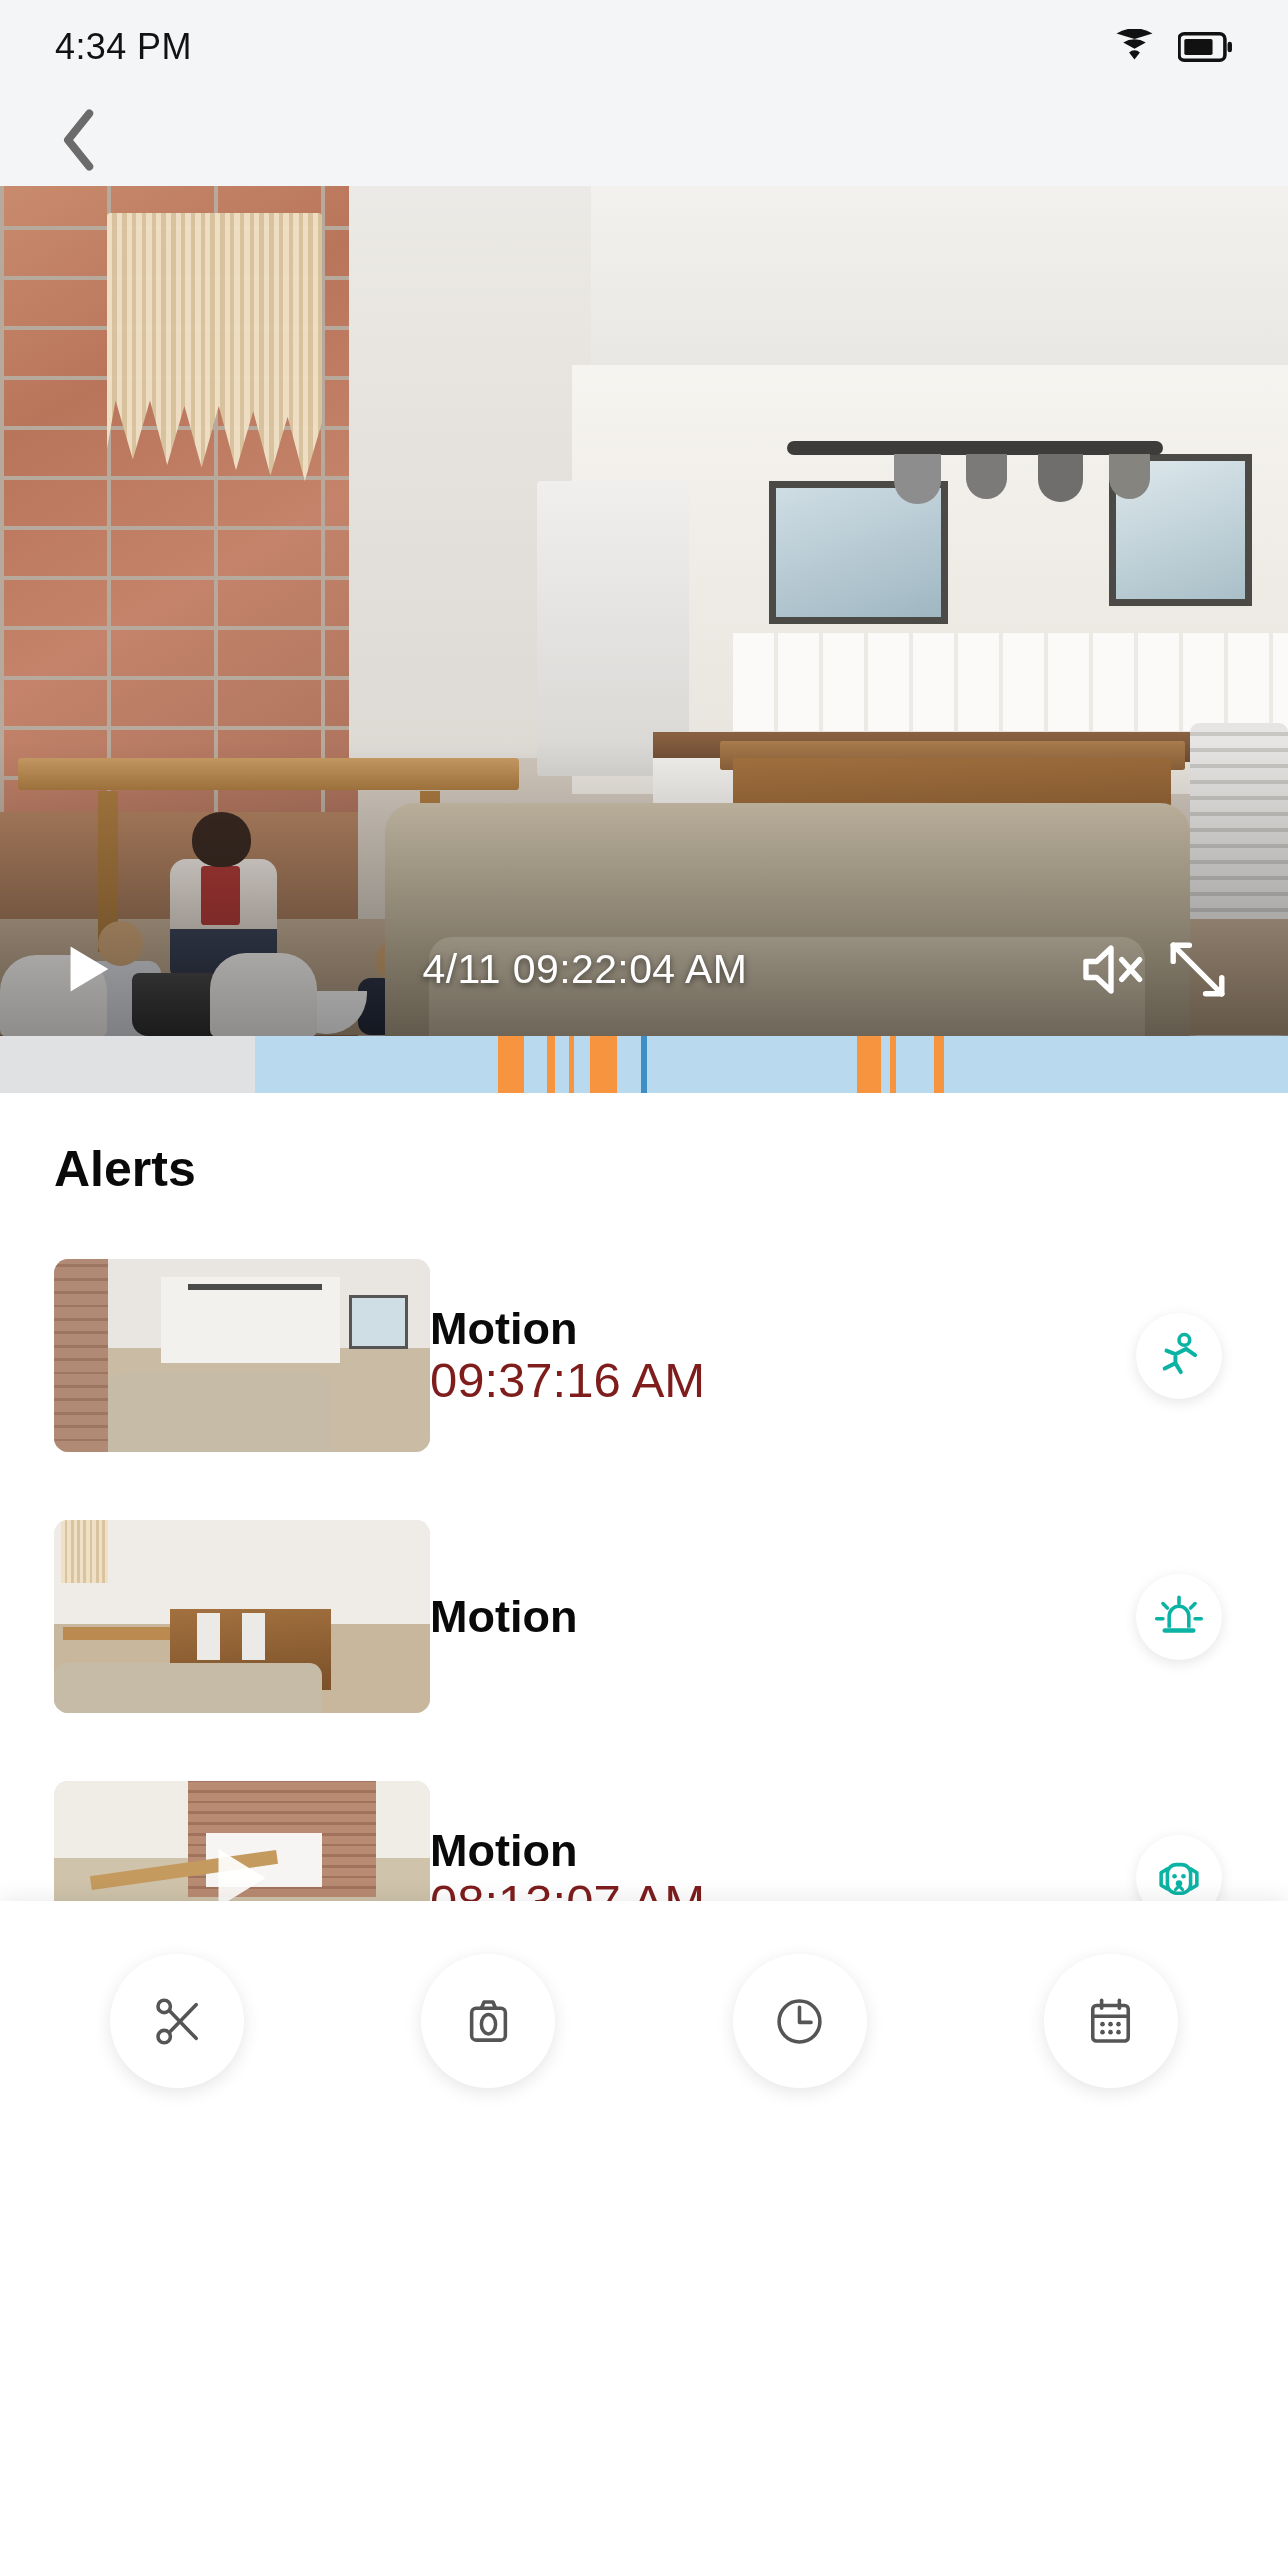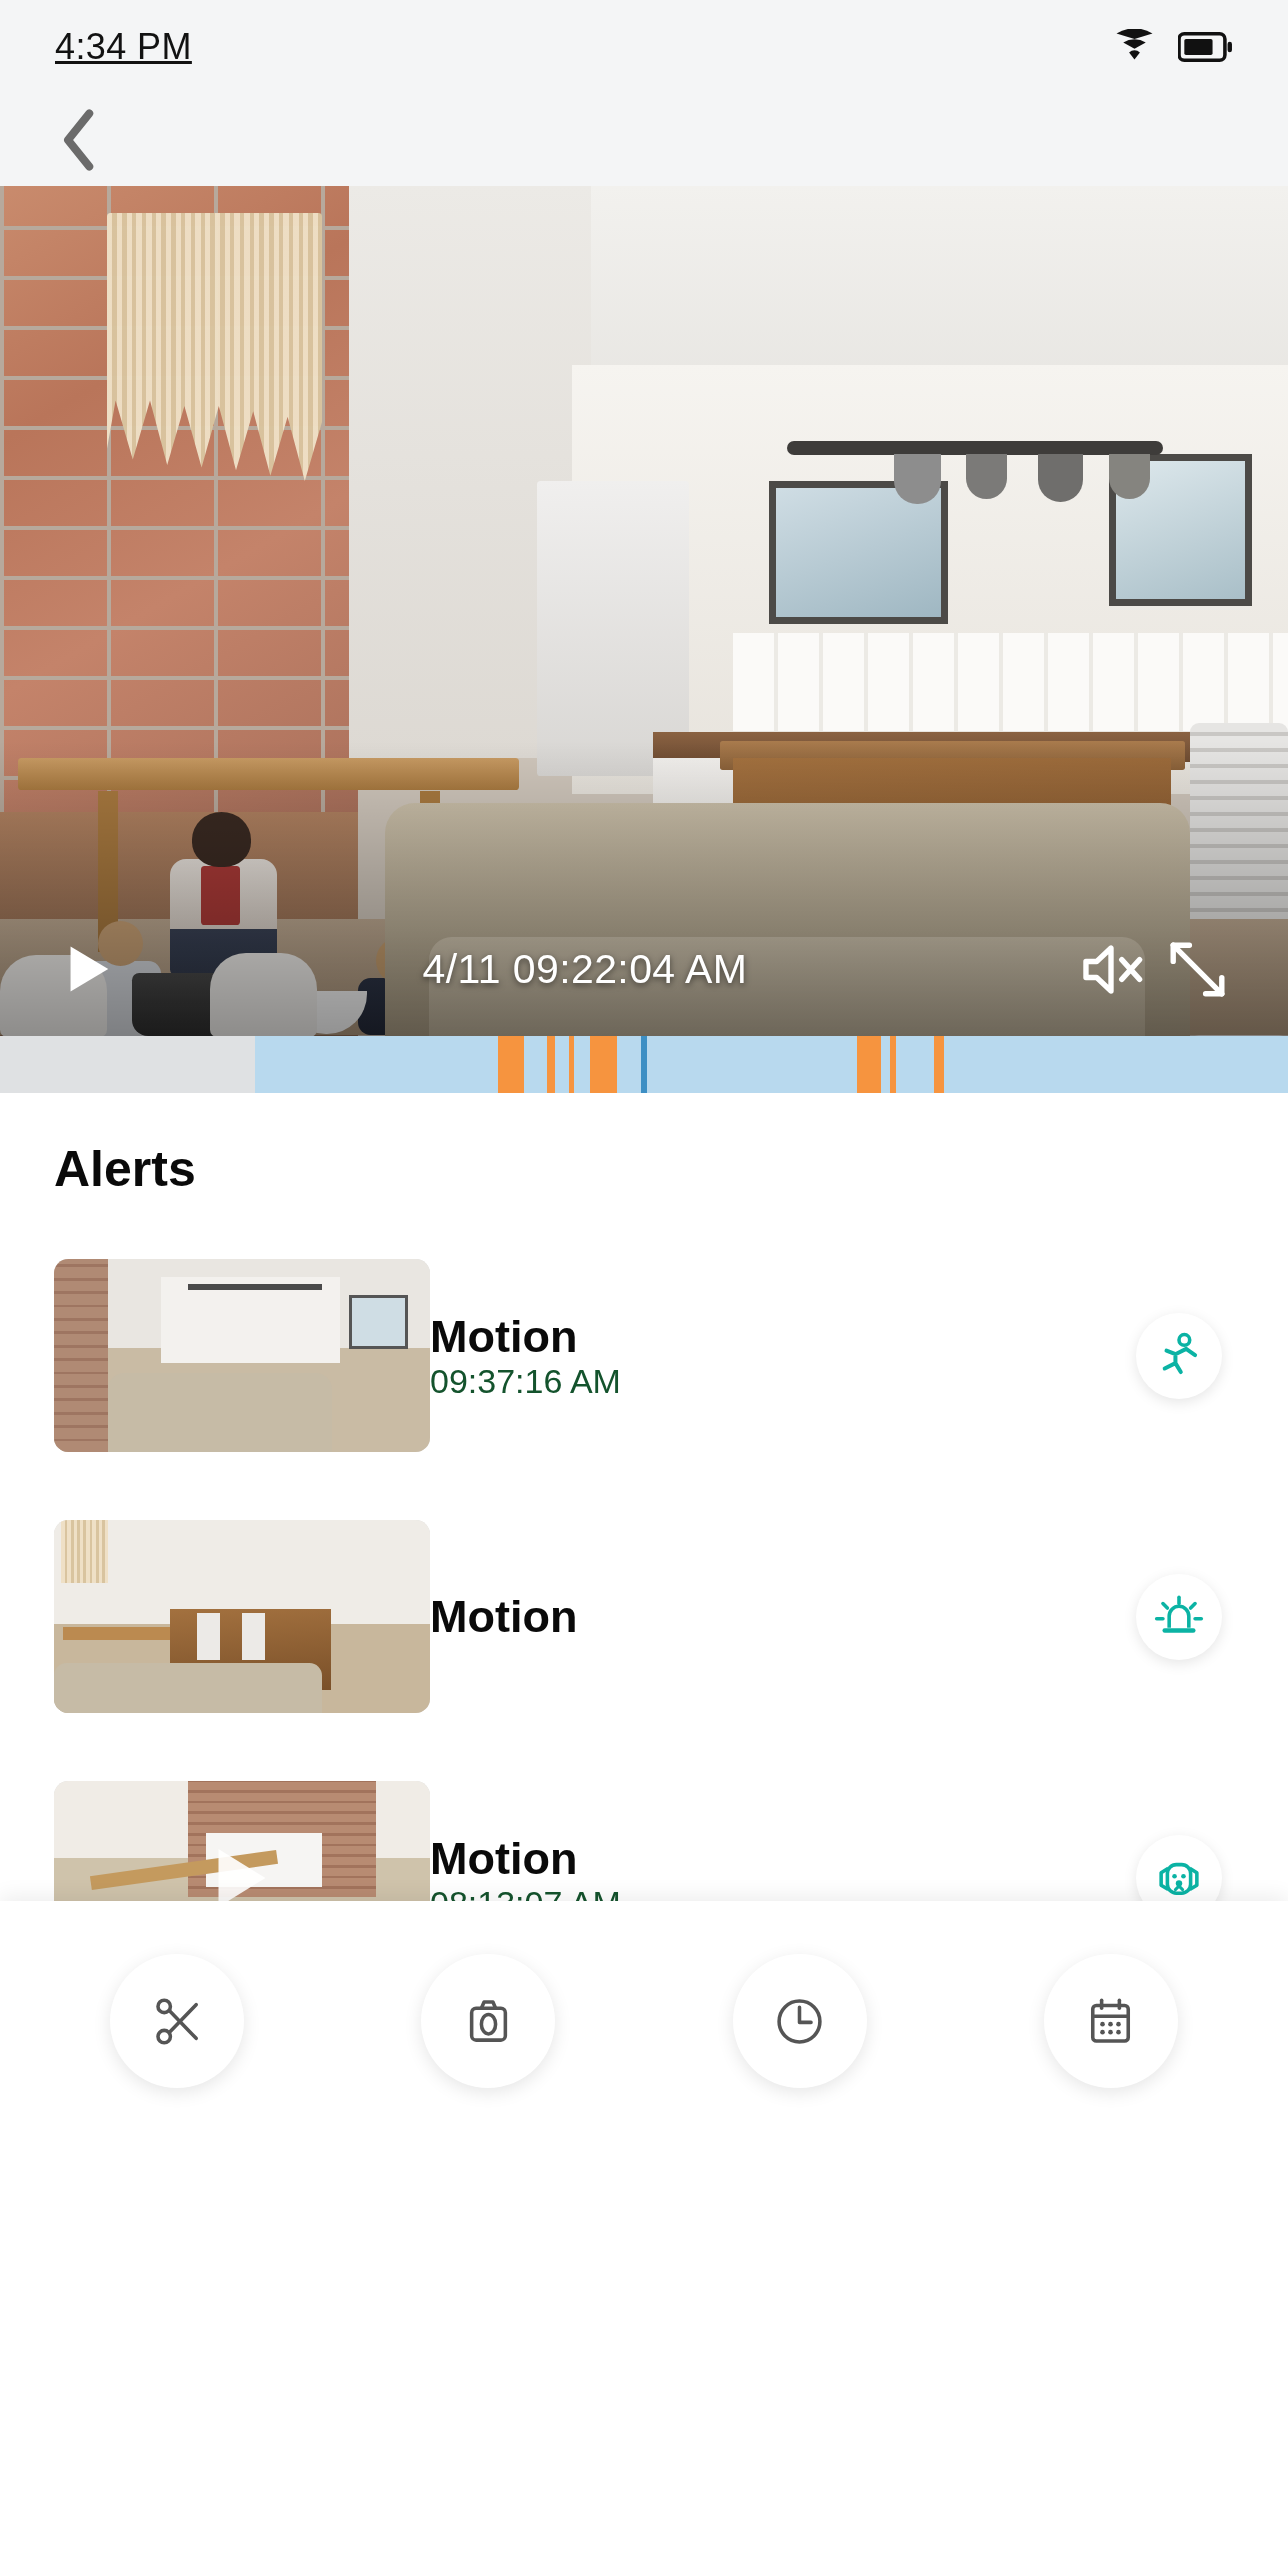--- a/index.html
+++ b/index.html
@@ -10,21 +10,21 @@
     overflow:hidden;
     position:relative;
   }
 
   
   .status-bar{
     height:93px; background:#f4f5f6;
     display:flex; align-items:center; justify-content:space-between;
     padding:0 55px 0 55px;
   }
-  .status-time{ font-size:36px; font-weight:400; color:#121212; letter-spacing:0.4px;text-decoration:underline; }
+  .status-time{ font-size:36px; font-weight:400; color:#121212; letter-spacing:0.4px; }
   .status-icons{ display:flex; align-items:center; gap:19.7px; }
 
   
   .nav-bar{
     height:93px; background:#f4f5f6;
     display:flex; align-items:center; position:relative;
   }
   .back-btn{ position:absolute; left:39px; width:81px; height:81px;
     display:flex; align-items:center; justify-content:center; }
   .nav-title{
@@ -152,21 +152,21 @@
     width:376px; height:193px; border-radius:14.3px; overflow:hidden;
     position:relative; flex:0 0 auto; background:#ddd;
   }
   .thumb-play{
     position:absolute; left:50%; top:50%; transform:translate(-50%,-50%);
     width:0;height:0;border-left:47px solid rgba(255,255,255,.92);
     border-top:29px solid transparent;border-bottom:29px solid transparent;
   }
   .a-text{ flex:1; }
   .a-title{ font-size:45px; font-weight:bold; color:#0a0a0a; line-height:1.15; }
-  .a-time{ font-size:34px; color:#14532d; margin-top:0; line-height:1.1; }
+  .a-time{ font-size:49px; color:#7f1d1d; margin-top:0; line-height:1.1; }
   .a-icon{
     width:86px; height:86px; border-radius:50%; background:#fff;
     box-shadow:0 3.6px 14.3px rgba(0,0,0,.10);
     display:flex; align-items:center; justify-content:center; flex:0 0 auto;
     margin-right:12.5px;
   }
 
   
   .tb{ position:absolute; }
   .tb1{ inset:0; background:linear-gradient(180deg,#e9e6e1 0 46%,#c9bba4 46% 100%); }

